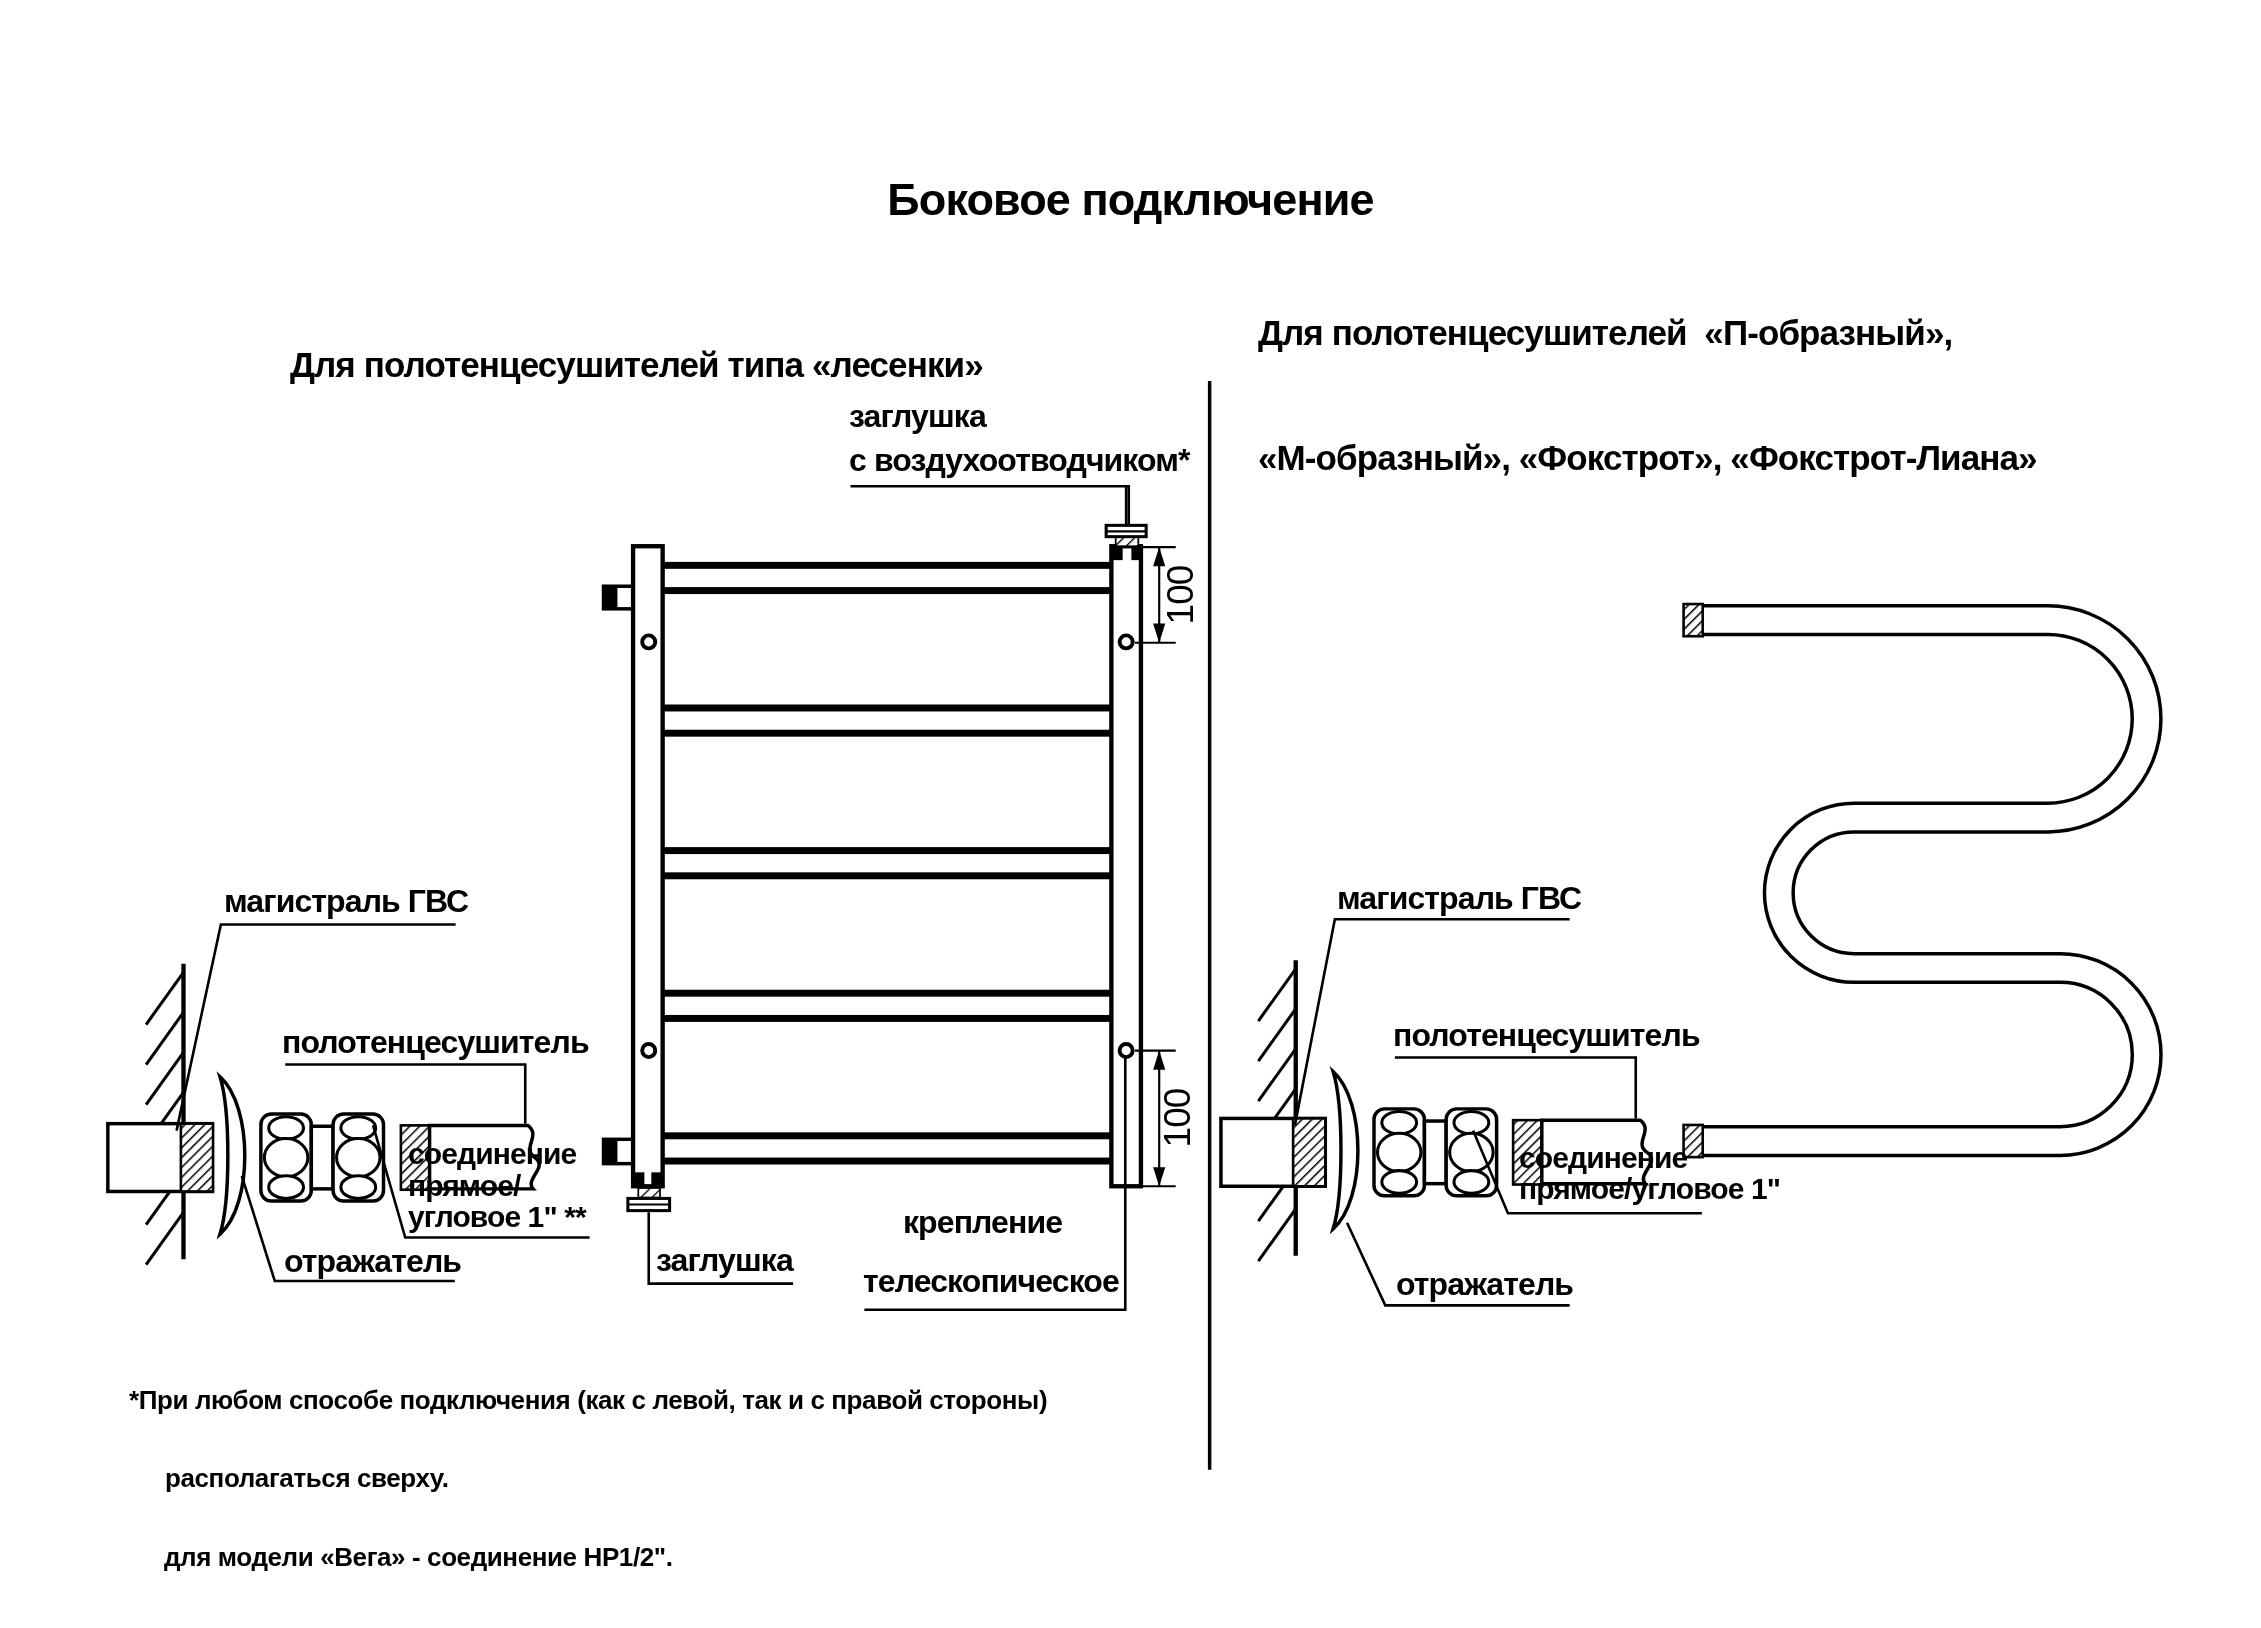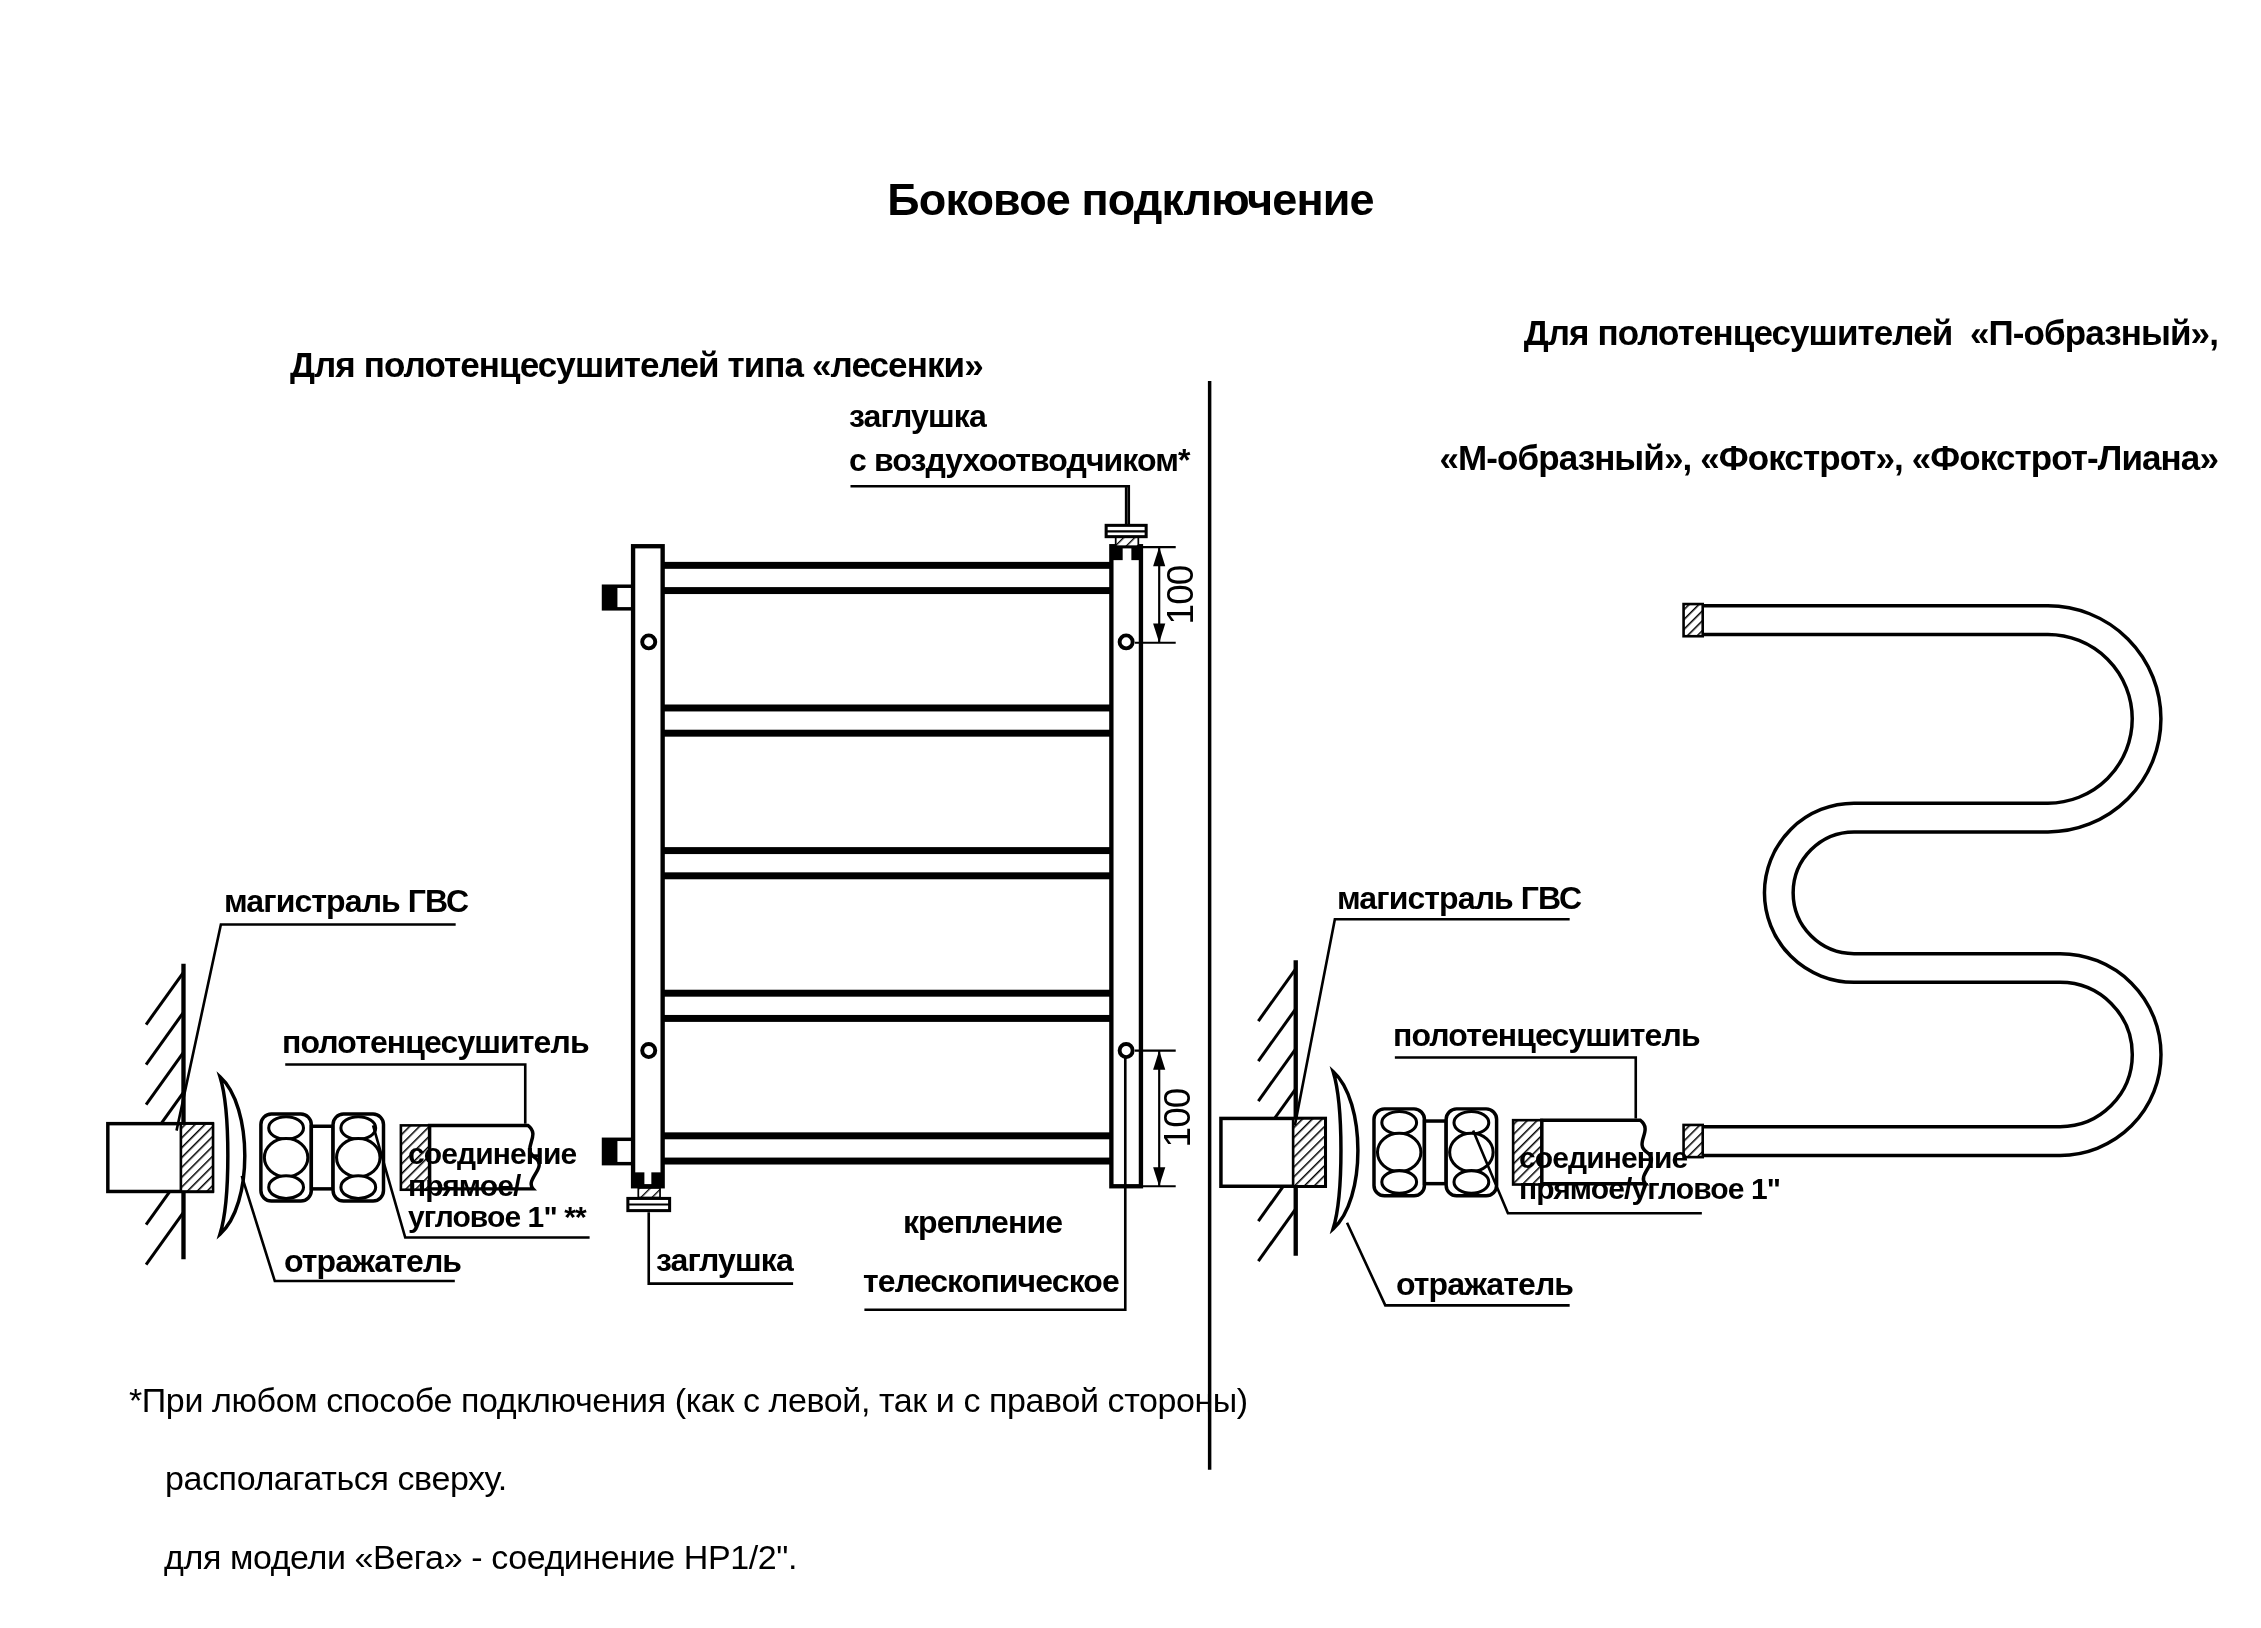--- a/index.html
+++ b/index.html
@@ -2,26 +2,26 @@
 <html style="font-size:14px"><head>
 <meta charset="utf-8">
 <style>
   html,body{margin:0;padding:0;background:#ffffff;}
   #canvas{position:relative;width:2261px;height:1629px;background:#ffffff;overflow:hidden;
           font-family:"Liberation Sans",sans-serif;color:#000;}
   #scene{position:absolute;left:0;top:0;}
   .txt{position:absolute;white-space:pre;line-height:1.05;}
   .title{font-size:45px;font-weight:700;letter-spacing:-0.9px;text-align:center;left:0;width:2261px;top:176px;}
   .heading{font-size:35px;font-weight:700;letter-spacing:-0.9px;}
-  .hr-wrap{position:absolute;left:1218px;width:1000px;text-align:right;}
+  .hr-wrap{position:absolute;left:1258px;width:1000px;text-align:left;}
   .lbl{font-size:32px;font-weight:700;letter-spacing:-0.9px;}
   .lbl34{font-size:30px;font-weight:700;letter-spacing:-0.9px;}
   .dim{font-size:37px;font-weight:400;width:61px;height:78px;line-height:78px;text-align:center;
        transform:rotate(-90deg);letter-spacing:-0.9px;}
-  .fnote{font-size:34px;font-weight:400;letter-spacing:-0.4px;line-height:39px;}
+  .fnote{font-size:26px;font-weight:700;letter-spacing:-0.4px;line-height:39px;}
 </style>
 </head>
 <body>
 
 <div id="canvas">
 
   <svg id="scene" width="2261" height="1629" viewBox="0 0 2600 1873">
     <defs>
       <pattern id="pThread" width="8" height="8" patternUnits="userSpaceOnUse" patternTransform="rotate(45)">
         <rect width="8" height="8" fill="#ffffff"></rect>

